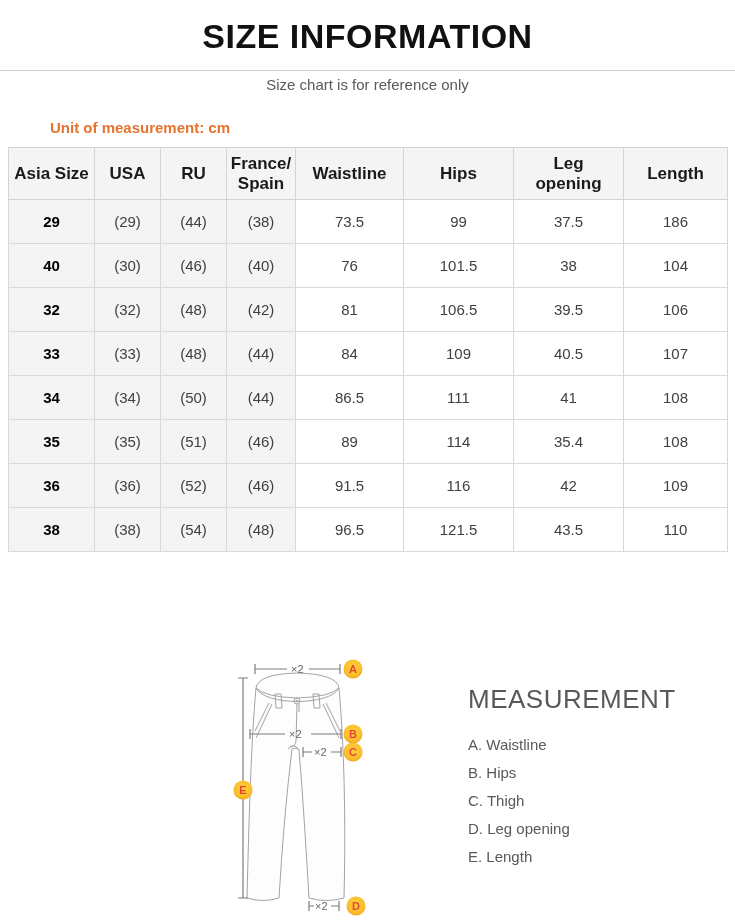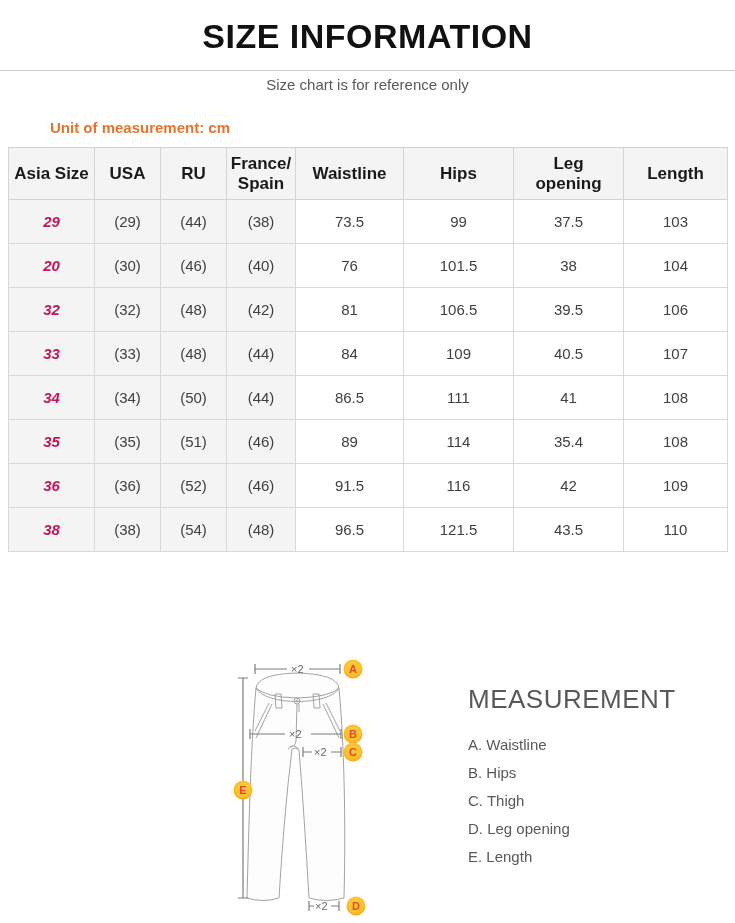--- a/index.html
+++ b/index.html
@@ -75,21 +75,21 @@
   .size-table td {
     height: 44px;
     border: 1px solid #d9d9d9;
     font-size: 15px;
     color: #404040;
     text-align: center;
     vertical-align: middle;
     background: #ffffff;
   }
   .size-table td.shaded { background: #f4f4f4; }
-  .size-table td.asia { font-weight: bold; color: #be185d; font-style: italic; }
+  .size-table td.asia { font-weight: bold; color: #000000; }
 
   
   .diagram-svg {
     position: absolute;
     top: 648px; left: 225px;
     width: 150px; height: 272px;
   }
   .pant { fill: #fdfdfd; stroke: #a3a3a3; stroke-width: 1; }
   .pantline { fill: none; stroke: #a3a3a3; stroke-width: 1; }
   .dim { stroke: #7d7d7d; stroke-width: 1.2; }
@@ -157,24 +157,24 @@
     </thead>
     <tbody id="tbody-rows">
         <tr>
           <td class="shaded asia">29</td>
           <td class="shaded">(29)</td>
           <td class="shaded">(44)</td>
           <td class="shaded">(38)</td>
           <td>73.5</td>
           <td>99</td>
           <td>37.5</td>
-          <td>103</td>
-        </tr>
-        <tr>
-          <td class="shaded asia">20</td>
+          <td>186</td>
+        </tr>
+        <tr>
+          <td class="shaded asia">40</td>
           <td class="shaded">(30)</td>
           <td class="shaded">(46)</td>
           <td class="shaded">(40)</td>
           <td>76</td>
           <td>101.5</td>
           <td>38</td>
           <td>104</td>
         </tr>
         <tr>
           <td class="shaded asia">32</td>

